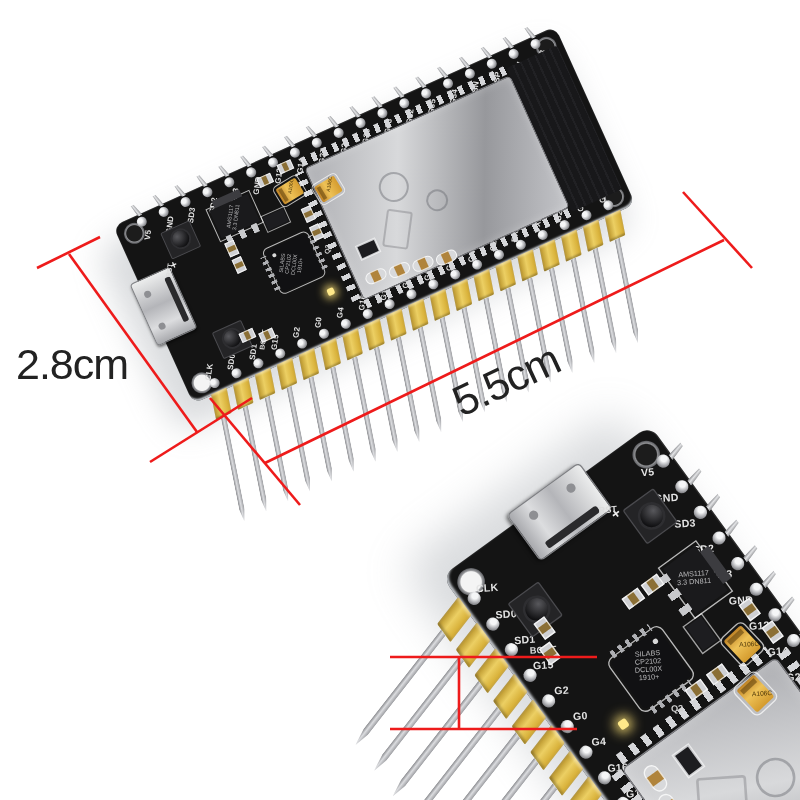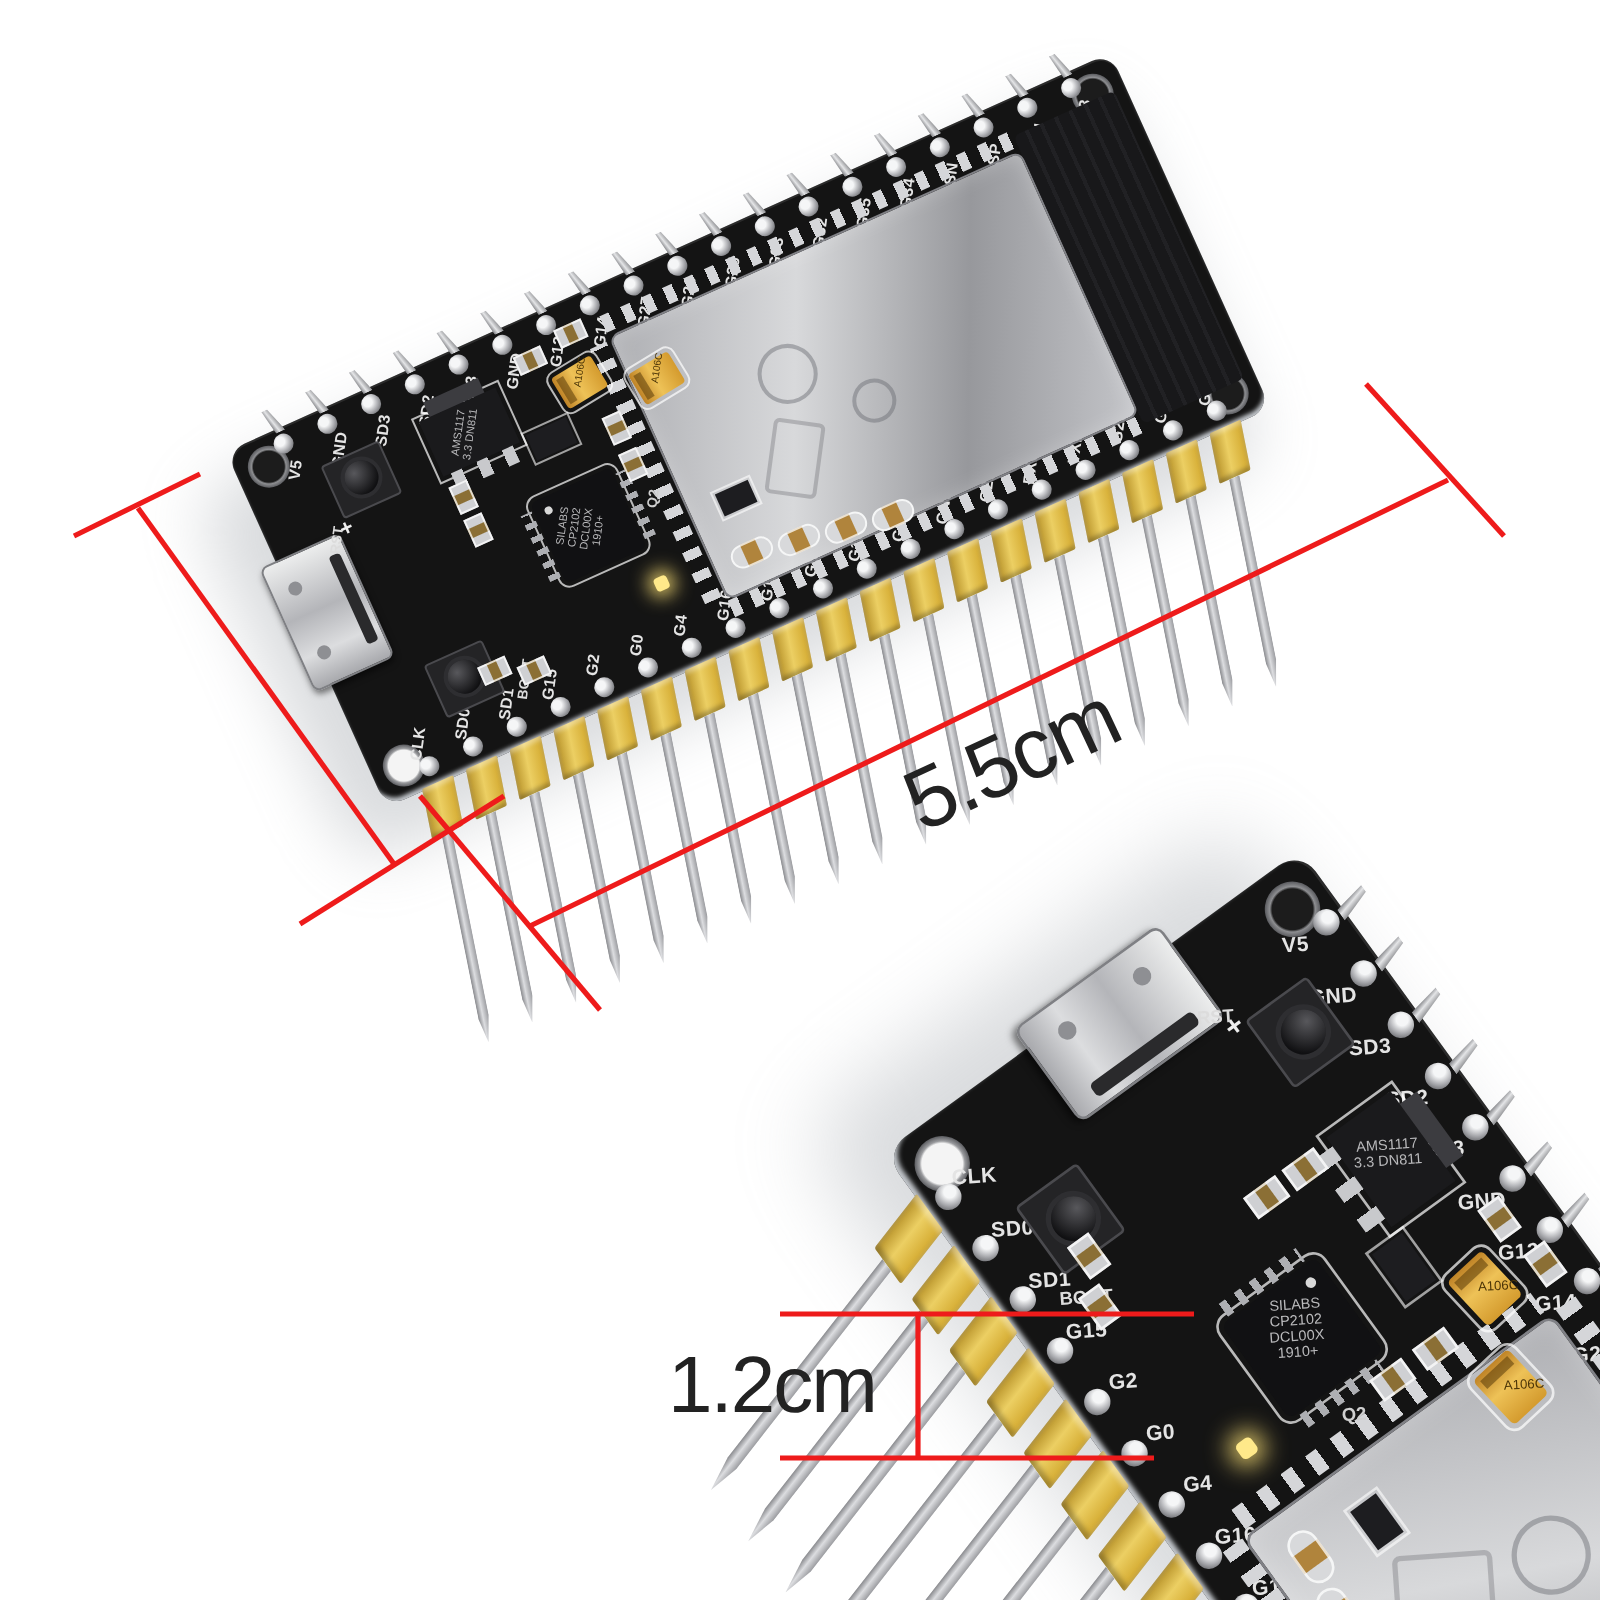--- a/index.html
+++ b/index.html
@@ -677,16 +677,16 @@
       <line x1="252" y1="398" x2="150" y2="462"></line>
       <line x1="210" y1="398" x2="300" y2="505"></line>
       <line x1="265" y1="463" x2="724" y2="240"></line>
       <line x1="683" y1="192" x2="752" y2="268"></line>
       <line x1="390" y1="657" x2="597" y2="657"></line>
       <line x1="390" y1="729" x2="577" y2="729"></line>
       <line x1="459" y1="657" x2="459" y2="729"></line>
     </g>
   </svg>
 
+  <div id="w-label" class="dim-text">2.8cm</div>
   <div id="l-label" class="dim-text">5.5cm</div>
-  <div id="h-label" class="dim-text">1.2cm</div>
 
 </div>
 
 </body></html>

